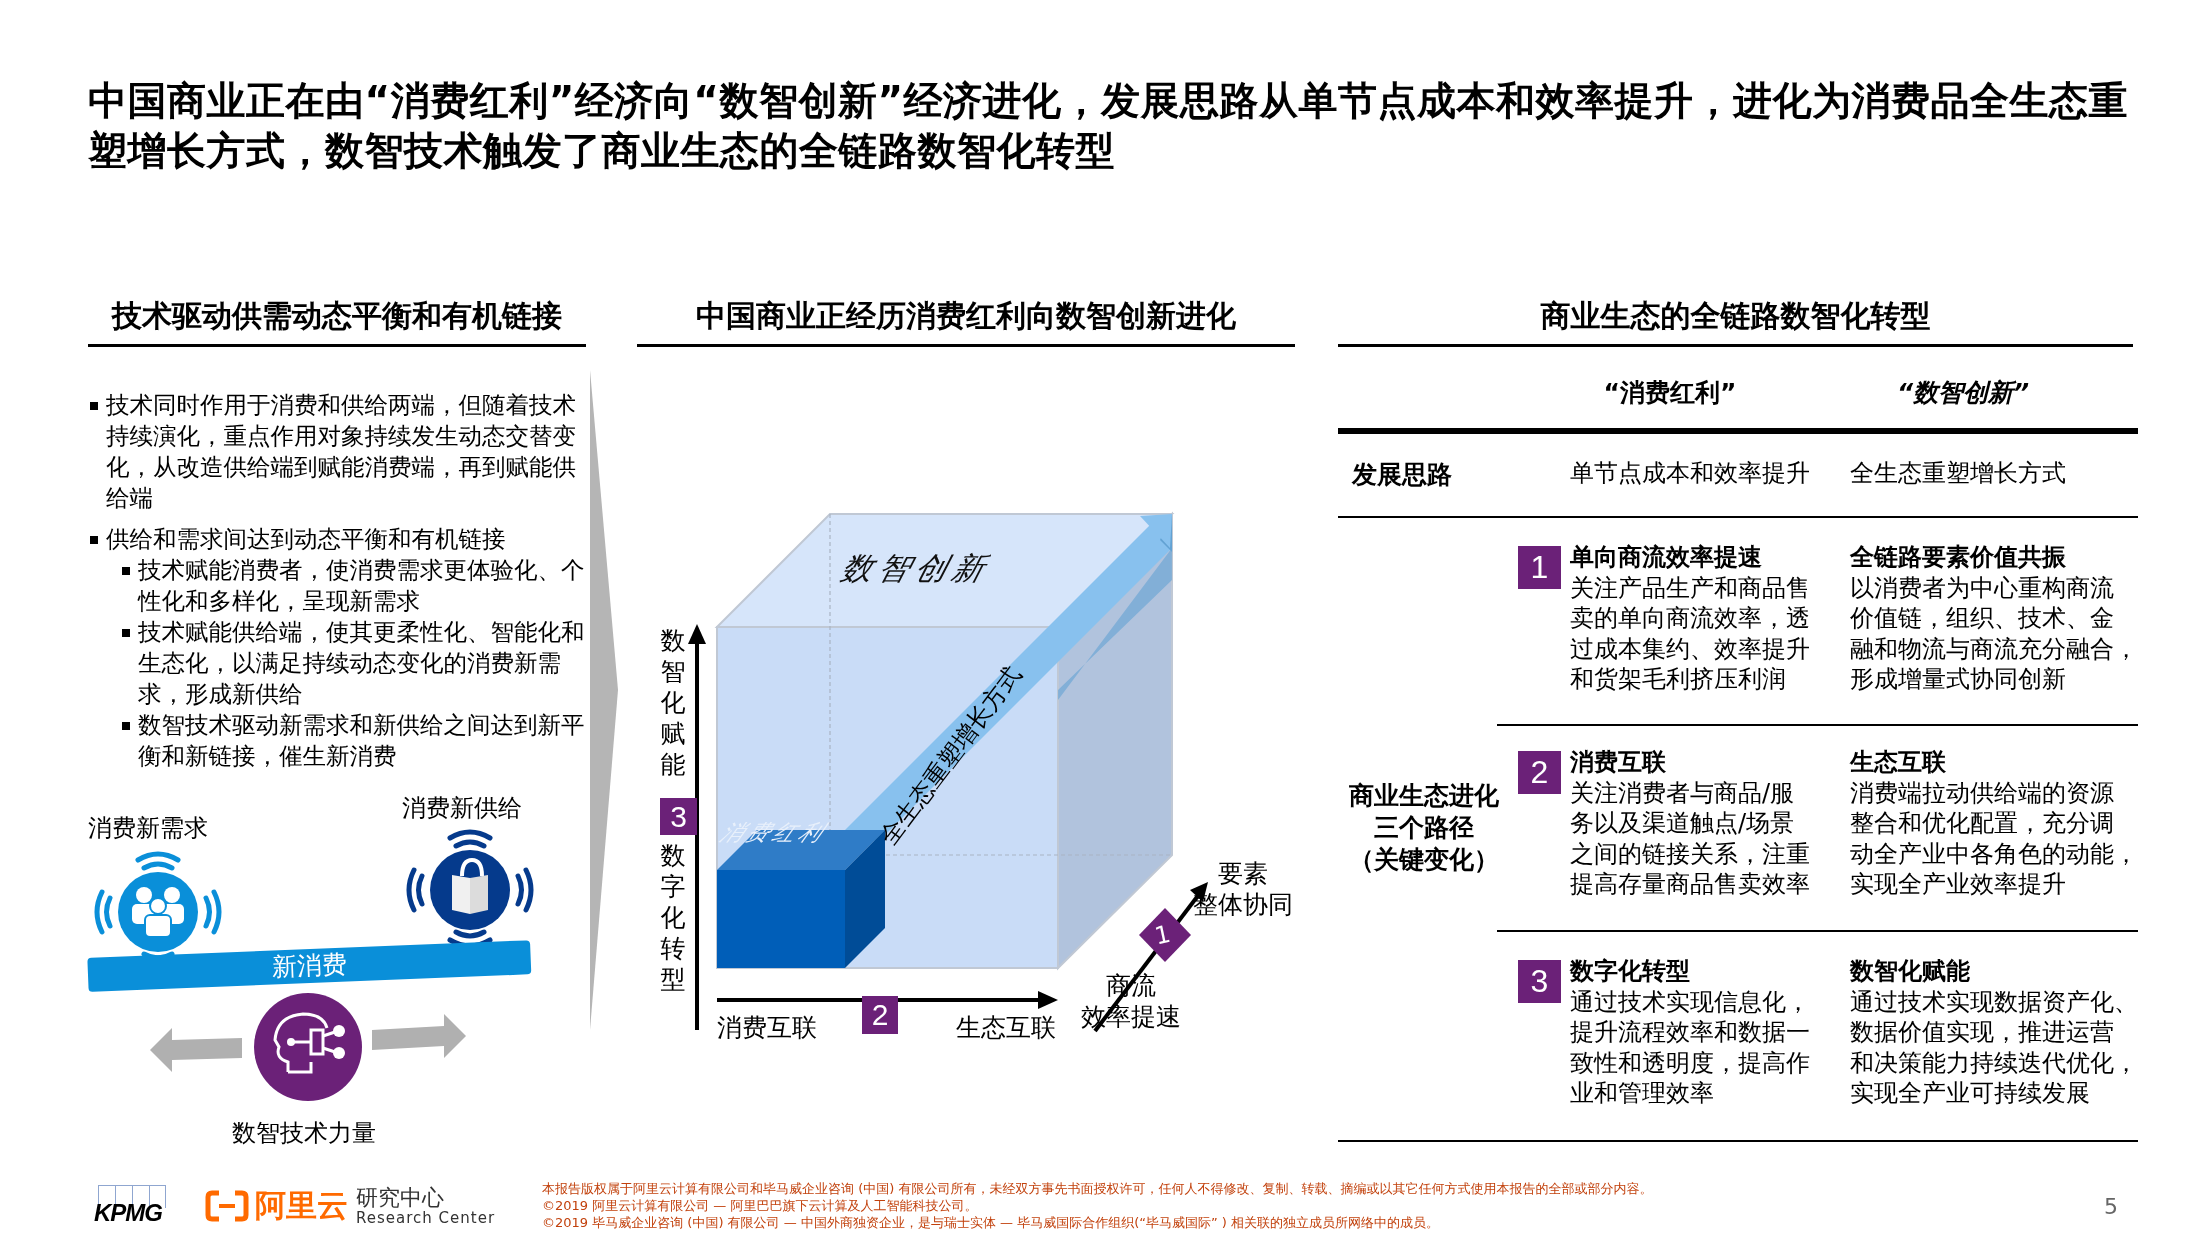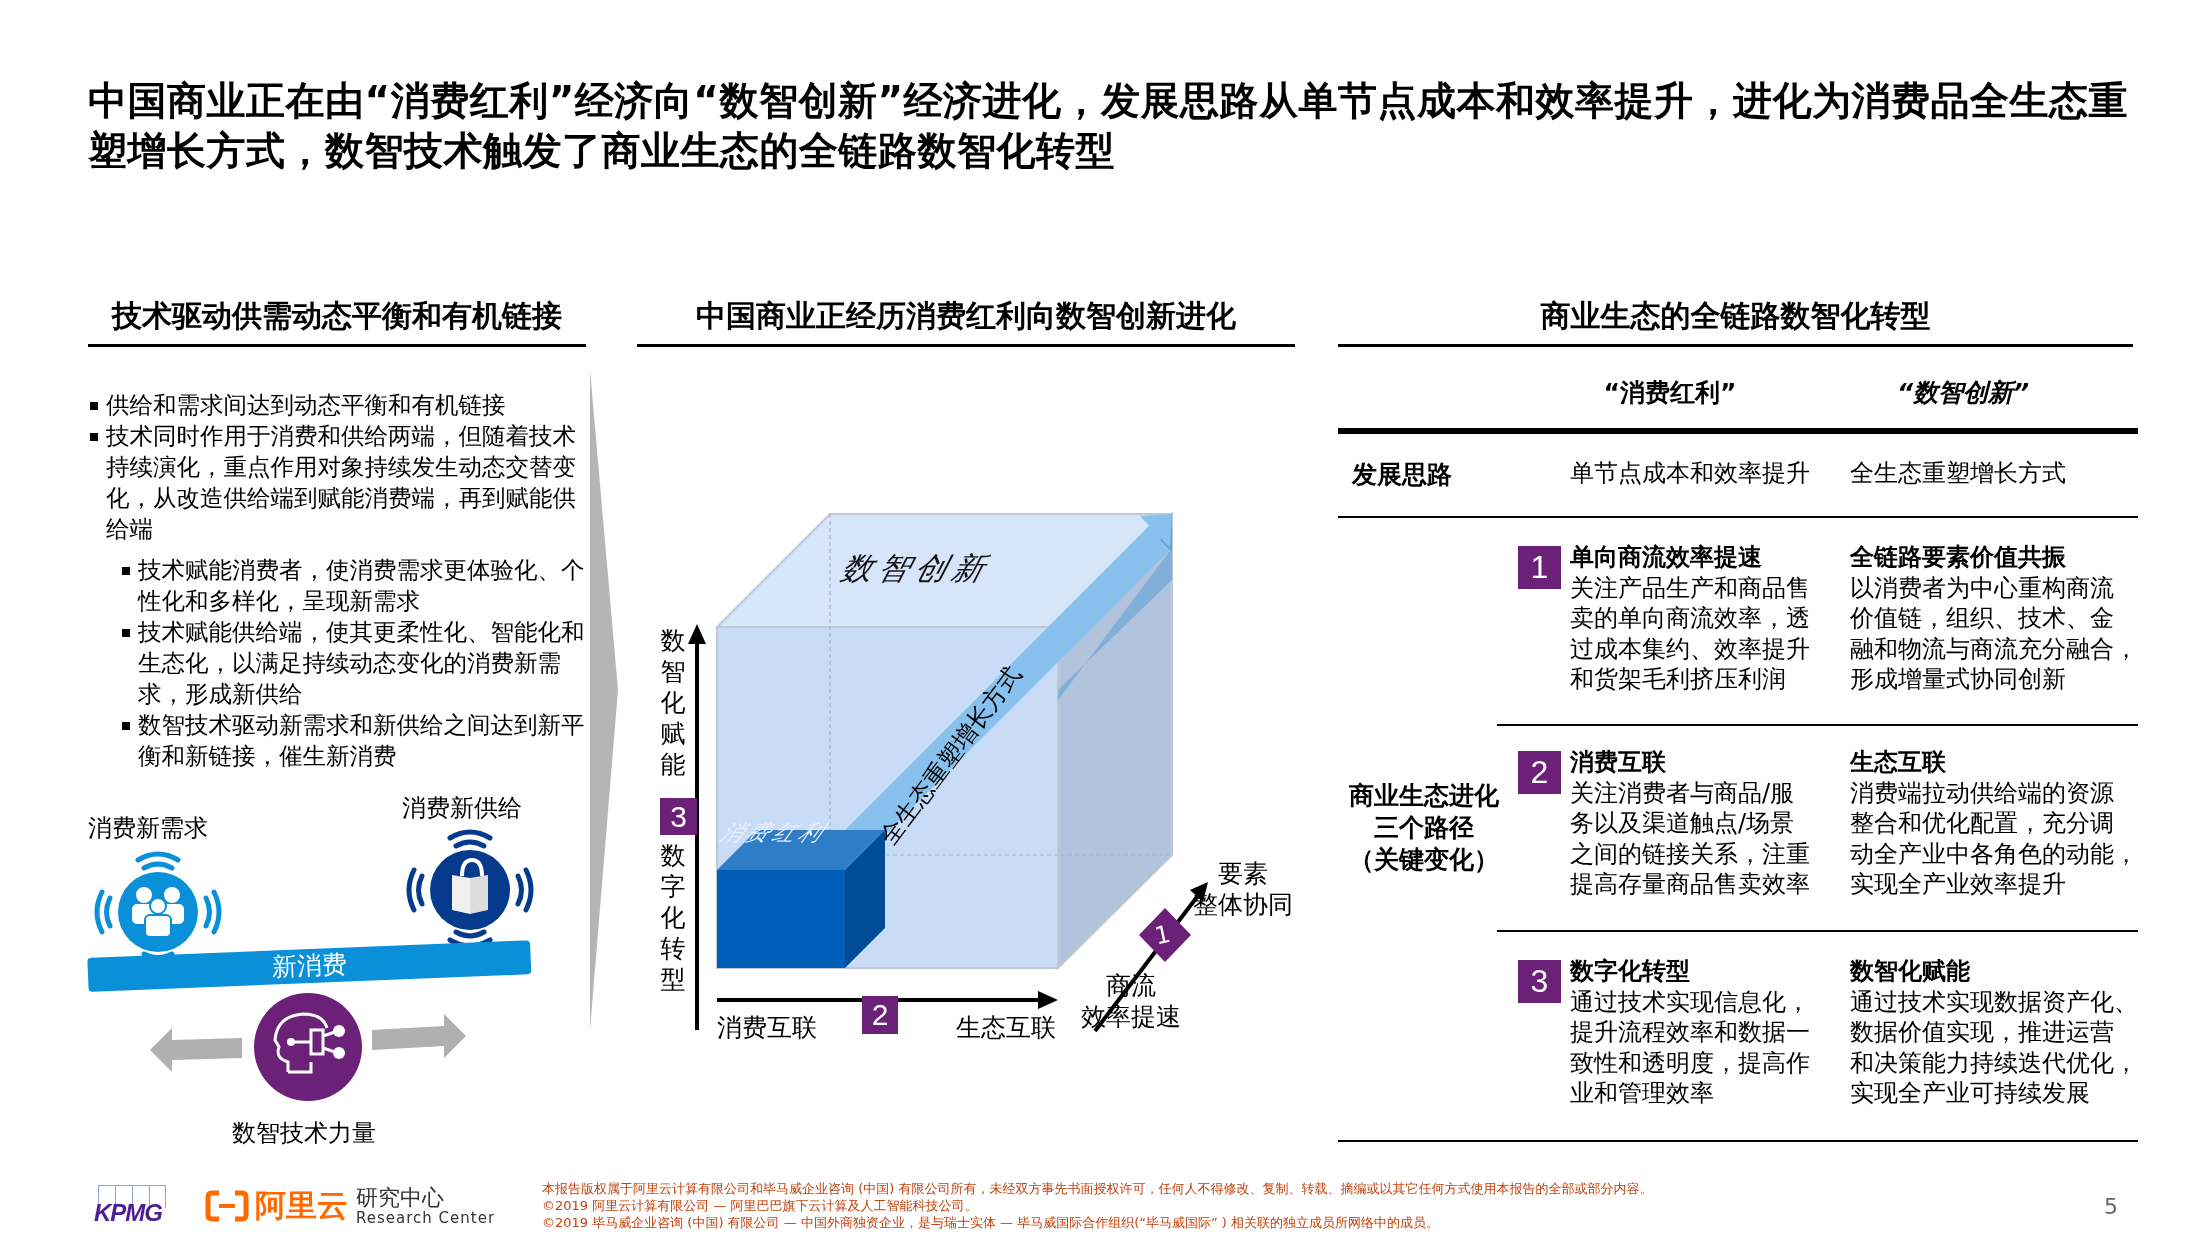--- a/index.html
+++ b/index.html
@@ -59,22 +59,22 @@
 <div class="abs sec-head" style="left:88px; top:296px; width:498px;">技术驱动供需动态平衡和有机链接</div>
 <div class="abs sec-line" style="left:88px; top:344px; width:498px;"></div>
 
 <div class="abs sec-head" style="left:637px; top:296px; width:658px;">中国商业正经历消费红利向数智创新进化</div>
 <div class="abs sec-line" style="left:637px; top:344px; width:658px;"></div>
 
 <div class="abs sec-head" style="left:1338px; top:296px; width:795px;">商业生态的全链路数智化转型</div>
 <div class="abs sec-line" style="left:1338px; top:344px; width:795px;"></div>
 
 <div class="abs bullets">
+  <div class="b1"><span>技术同时作用于消费和供给两端，但随着技术持续演化，重点作用对象持续发生动态交替变化，从改造供给端到赋能消费端，再到赋能供给端</span></div>
   <div class="b1" style="margin-bottom:0;"><span>供给和需求间达到动态平衡和有机链接</span></div>
-  <div class="b1"><span>技术同时作用于消费和供给两端，但随着技术持续演化，重点作用对象持续发生动态交替变化，从改造供给端到赋能消费端，再到赋能供给端</span></div>
   <div class="sub-list">
     <div class="b2"><span>技术赋能消费者，使消费需求更体验化、个性化和多样化，呈现新需求</span></div>
     <div class="b2"><span>技术赋能供给端，使其更柔性化、智能化和生态化，以满足持续动态变化的消费新需求，形成新供给</span></div>
     <div class="b2"><span>数智技术驱动新需求和新供给之间达到新平衡和新链接，催生新消费</span></div>
   </div>
 </div>
 
 <svg class="abs chevron" viewBox="0 0 30 660">
   <polygon points="0,0 28,320 0,660" fill="#b5b5b5"></polygon>
 </svg>
@@ -257,21 +257,21 @@
   <div>通过技术实现数据资产化、</div>
   <div>数据价值实现，推进运营</div>
   <div>和决策能力持续迭代优化，</div>
   <div>实现全产业可持续发展</div>
 </div>
 <div class="abs tline" style="left:1338px; top:1140px; width:800px;"></div>
 
 <div class="abs" style="left:94px; top:1185px; width:76px; height:40px;">
   <div style="position:absolute; left:4px; top:0; width:66px; height:22px; border:1px solid #8fa6d0; border-bottom:none; background:
     linear-gradient(90deg, transparent 16px, #8fa6d0 16px, #8fa6d0 17px, transparent 17px, transparent 33px, #8fa6d0 33px, #8fa6d0 34px, transparent 34px, transparent 50px, #8fa6d0 50px, #8fa6d0 51px, transparent 51px);"></div>
-  <div style="position:absolute; left:0; top:14px; font-family:'Liberation Sans',sans-serif; font-weight:bold; font-style:italic; font-size:24px; color:#4c1d95; letter-spacing:-1px;">KPMG</div>
+  <div style="position:absolute; left:0; top:14px; font-family:'Liberation Sans',sans-serif; font-weight:bold; font-style:italic; font-size:24px; color:#000000; letter-spacing:-1px;">KPMG</div>
 </div>
 <div class="abs" style="left:205px; top:1186px; height:40px; display:flex; align-items:center;">
   <svg width="44" height="32" viewBox="0 0 44 32">
     <path d="M14 3 L7 3 Q3 3 3 7 L3 25 Q3 29 7 29 L14 29" fill="none" stroke="#ff6a00" stroke-width="5"></path>
     <path d="M30 3 L37 3 Q41 3 41 7 L41 25 Q41 29 37 29 L30 29" fill="none" stroke="#ff6a00" stroke-width="5"></path>
     <rect x="14" y="14" width="16" height="4" fill="#ff6a00"></rect>
   </svg>
   <span style="font-size:31px; color:#ff6a00; margin-left:6px; font-weight:bold;">阿里云</span>
   <span style="display:inline-flex; flex-direction:column; margin-left:8px; line-height:1;">
     <span style="font-size:22px; color:#333;">研究中心</span>

